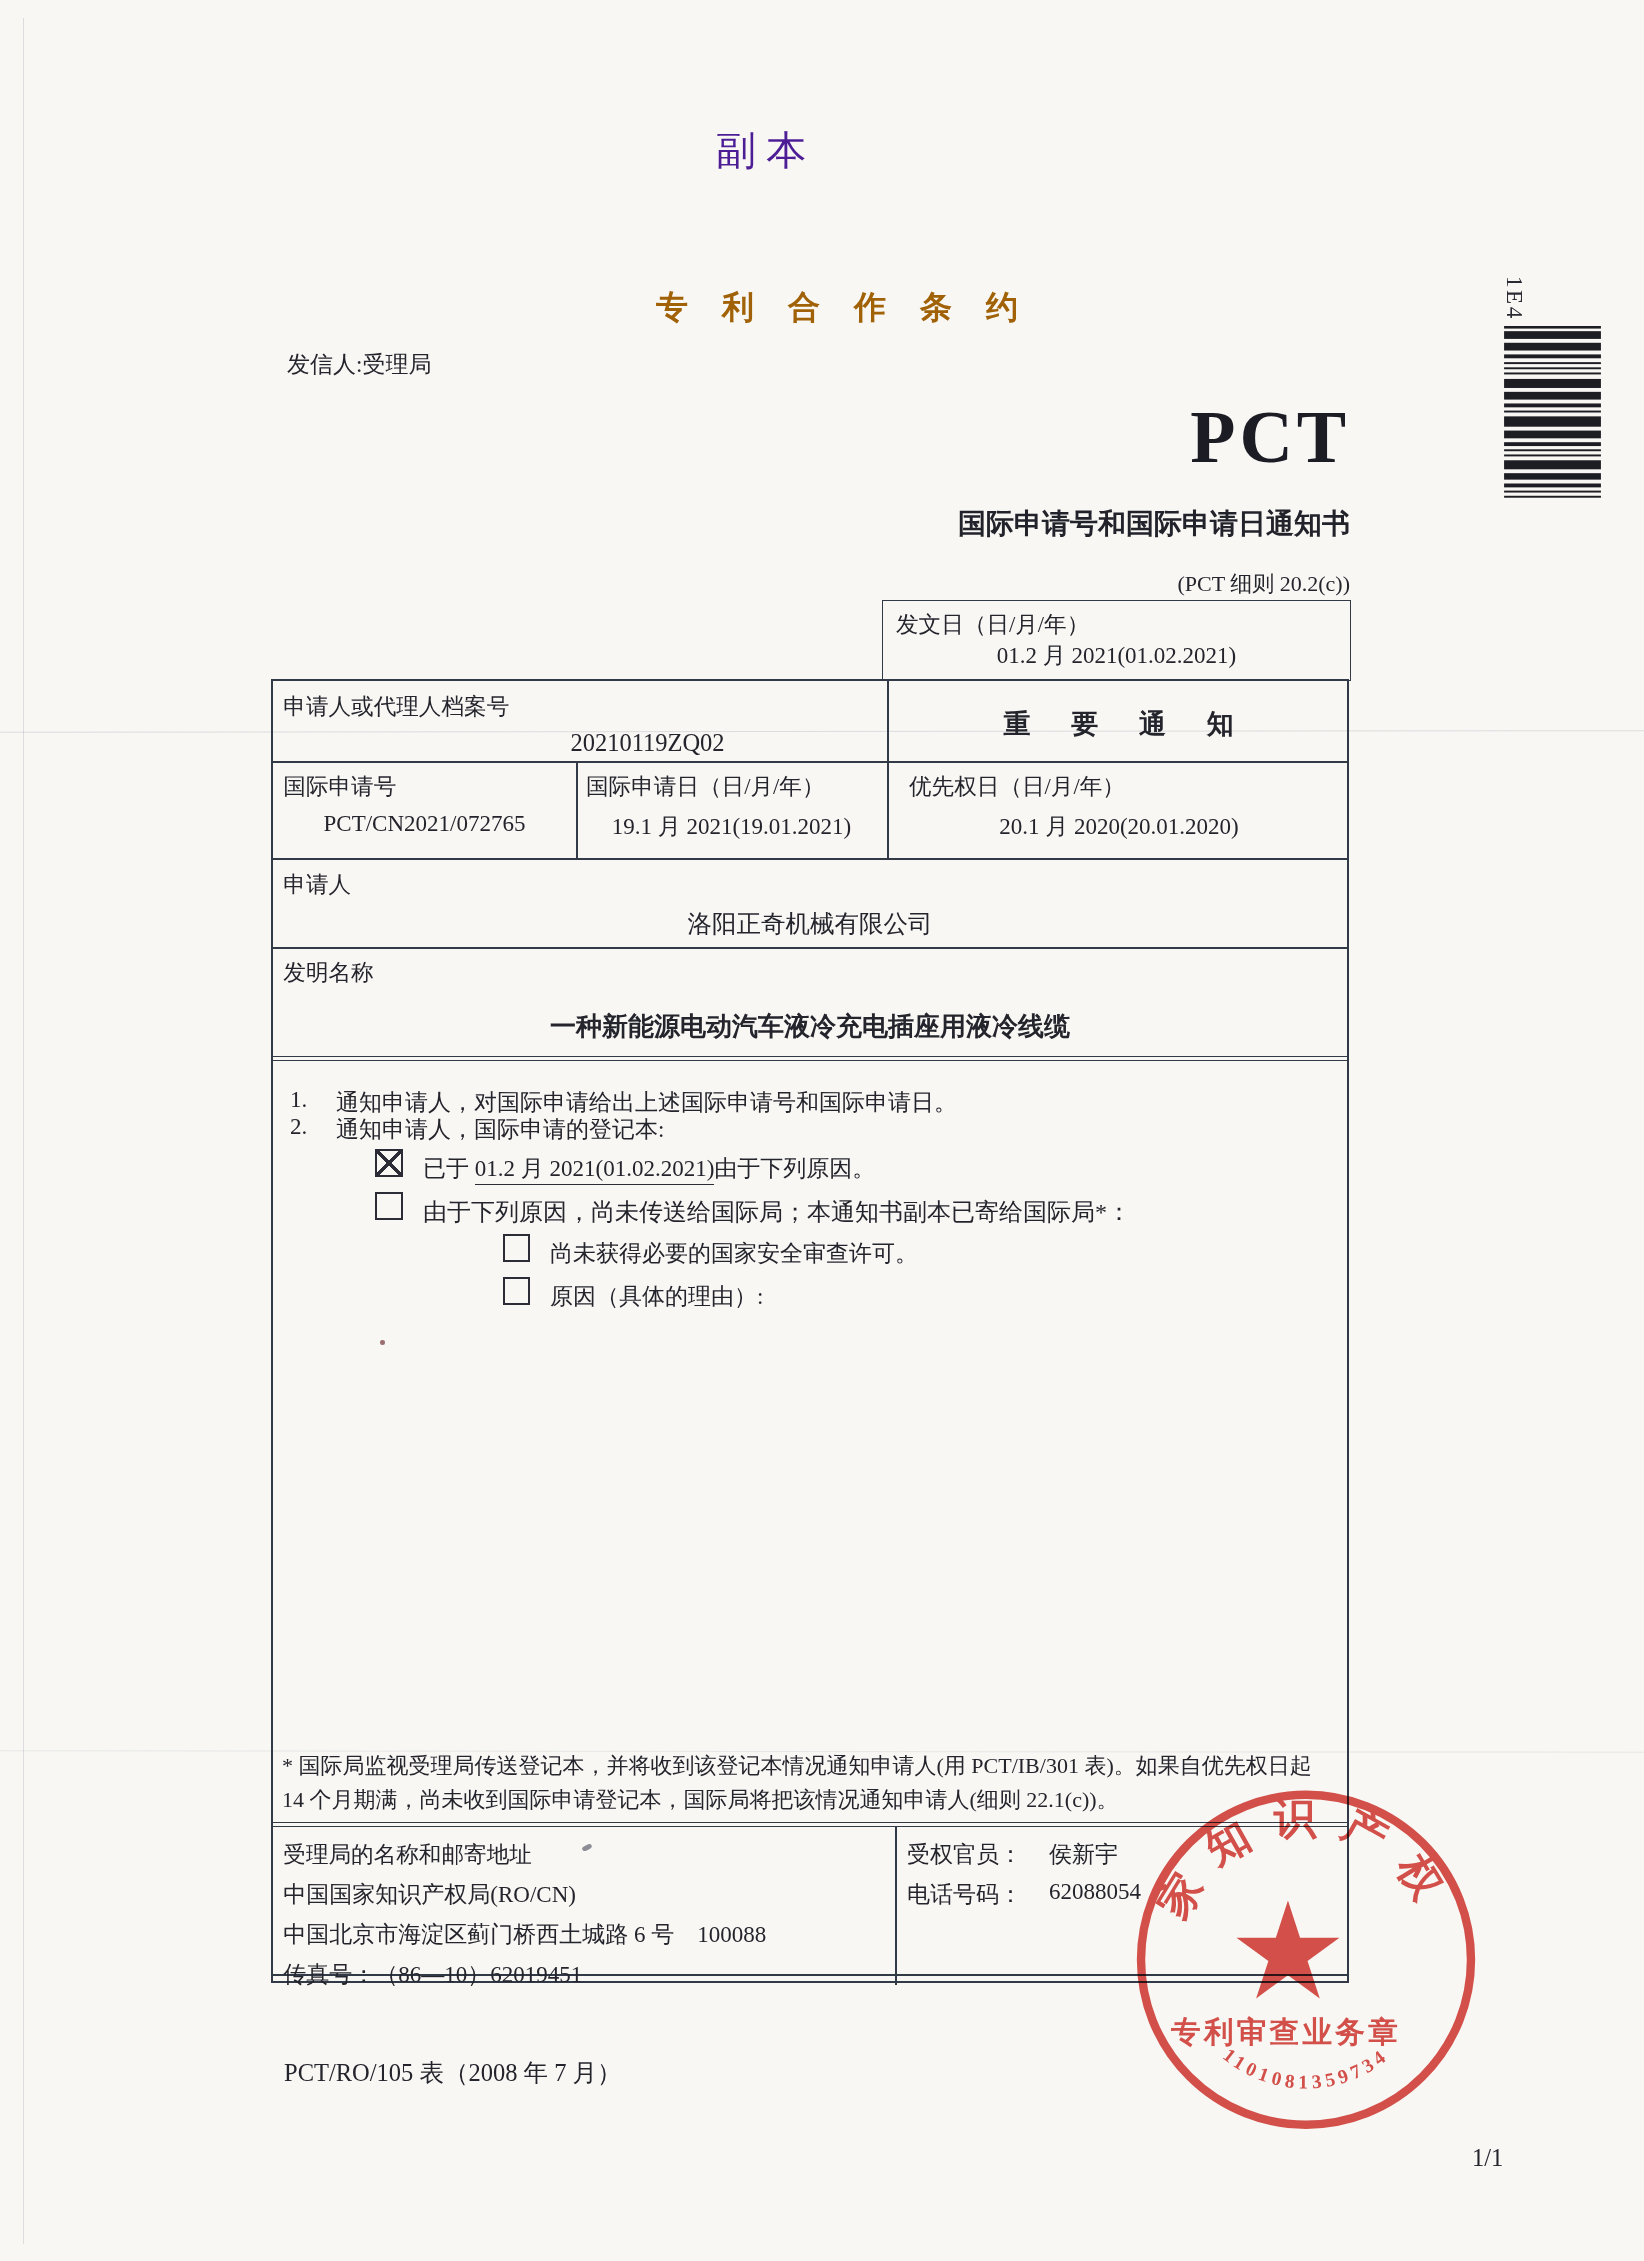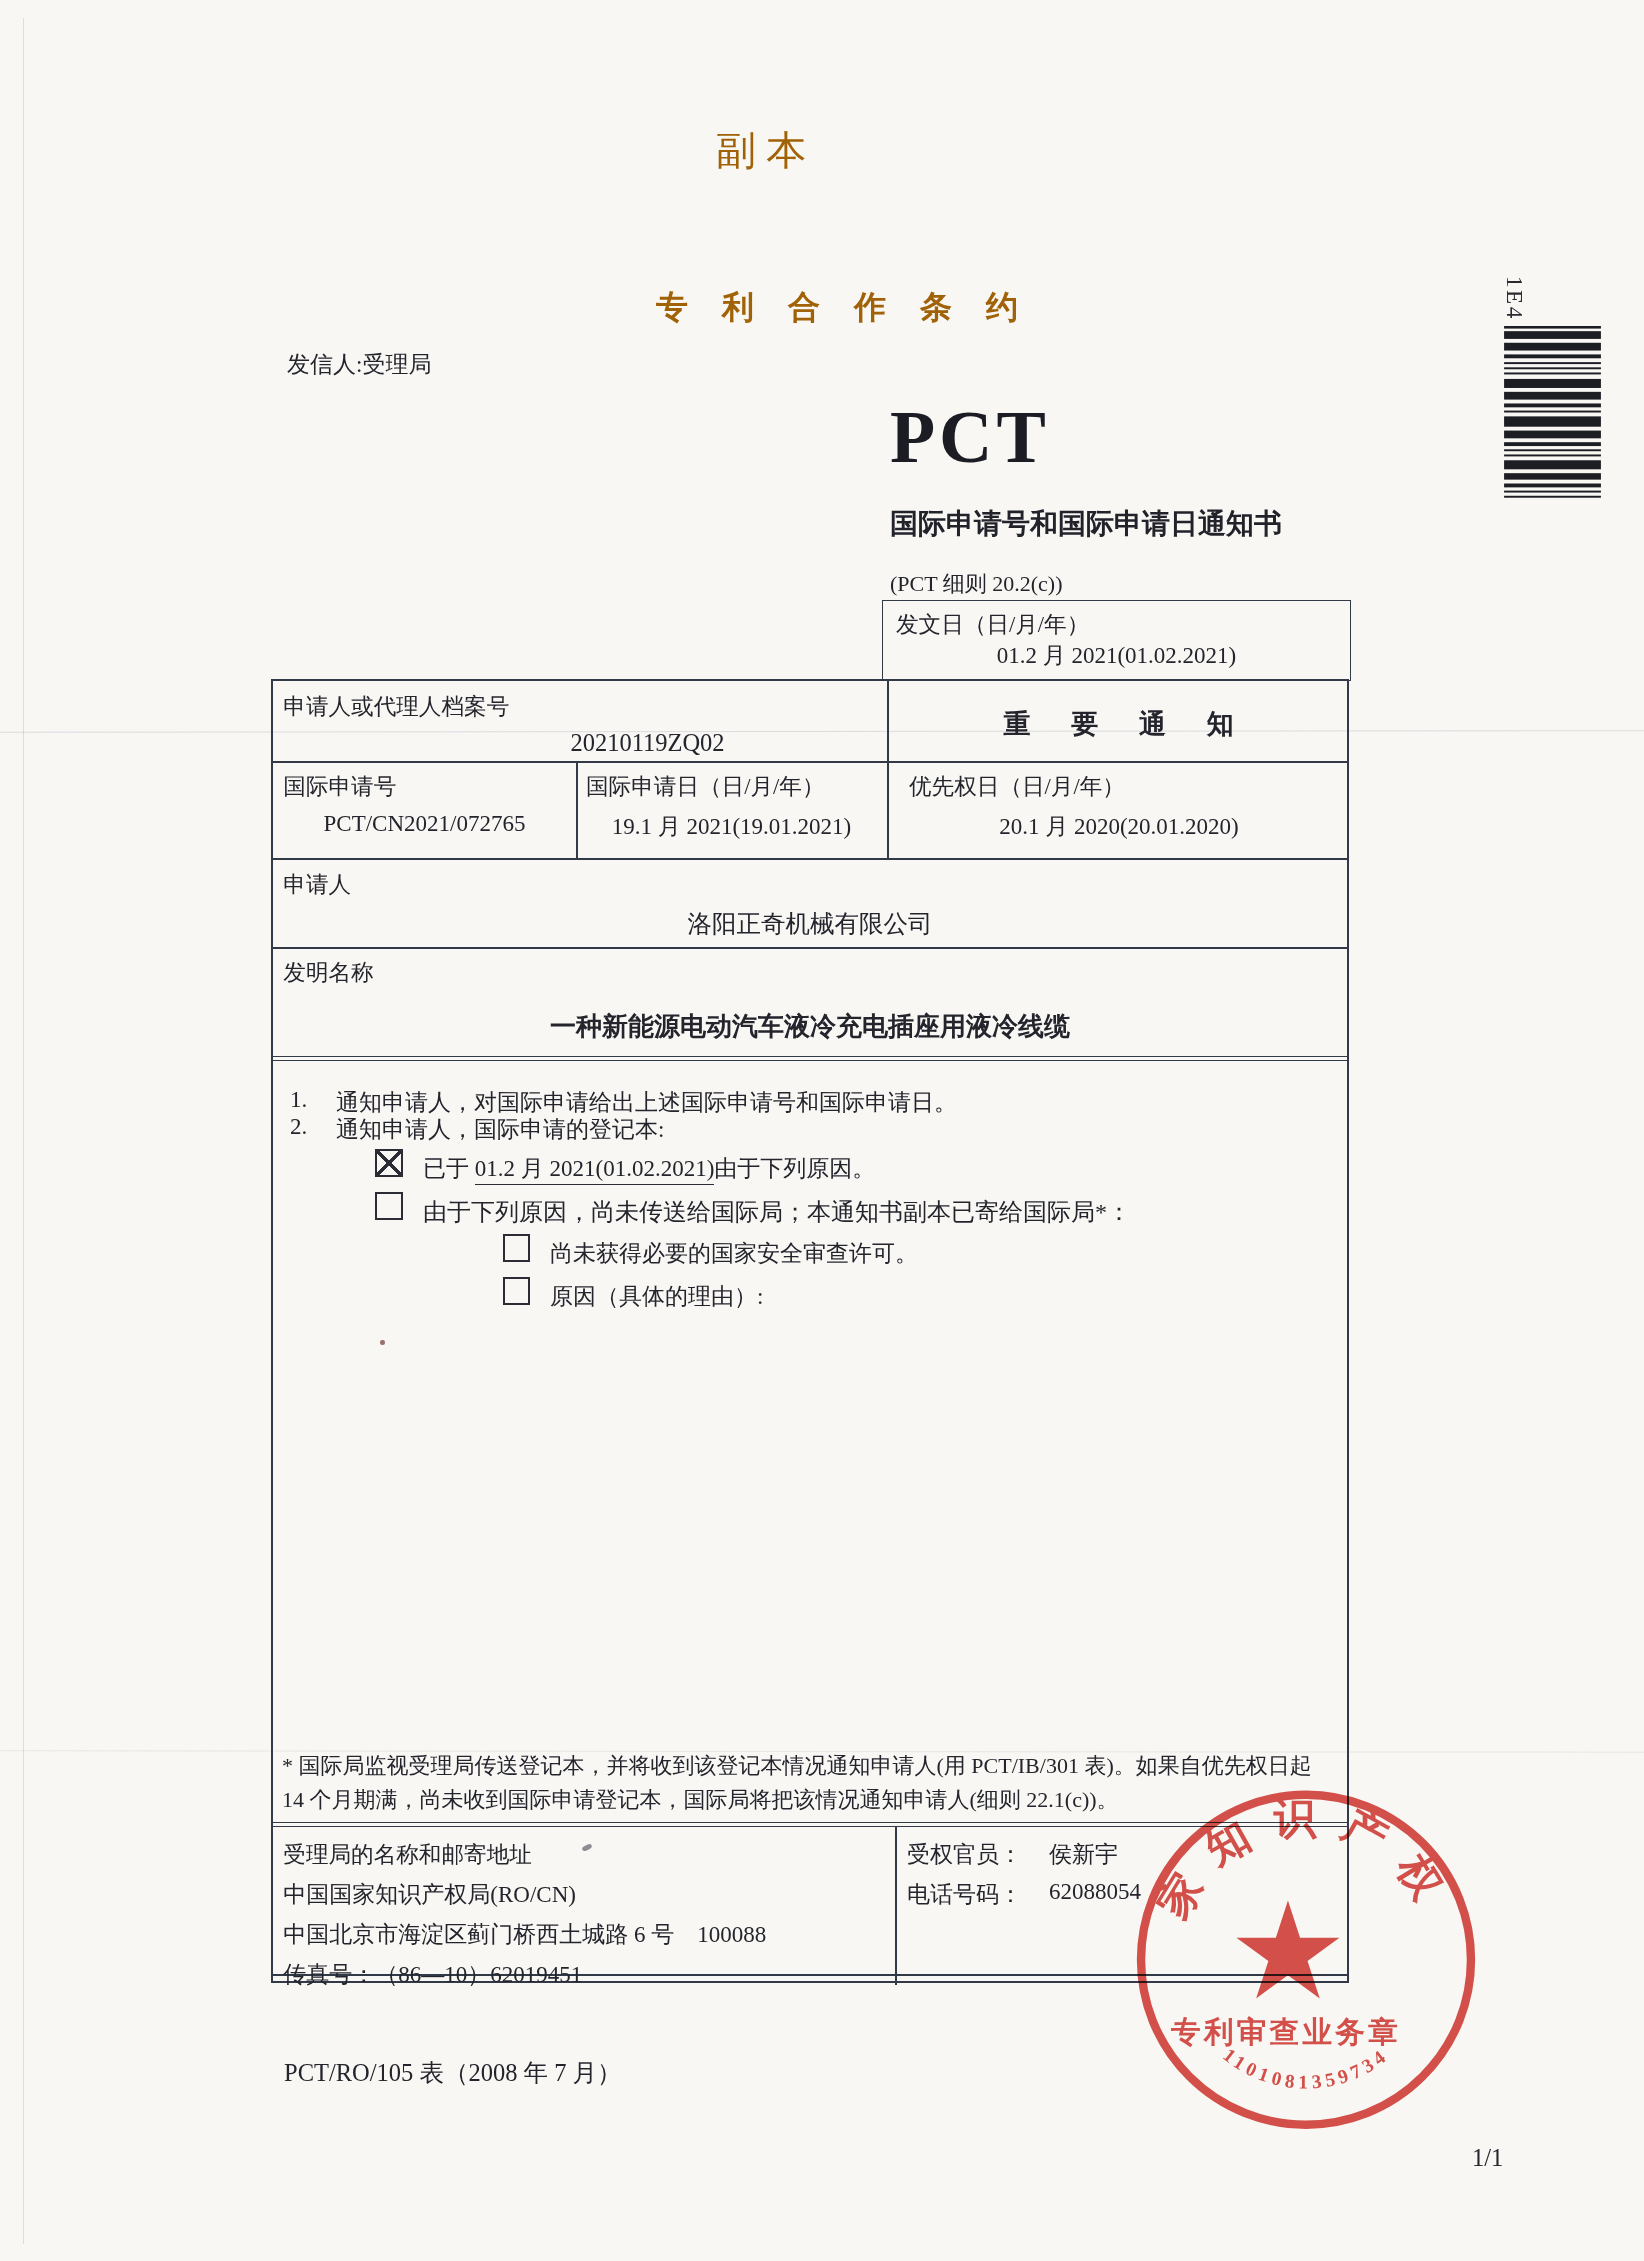--- a/index.html
+++ b/index.html
@@ -9,28 +9,28 @@
     font-family:"Liberation Serif","DejaVu Serif",serif;
     color:#24242c;
   }
   .abs { position:absolute; white-space:nowrap; }
   
   .edge-left { position:absolute; left:23px; top:18px; width:1.3px; height:2226px; background:#c7c7cc; opacity:.55; }
   .crease { position:absolute; left:0; width:1644px; height:1.3px; background:#9aa0ae; }
   .crease.c1 { top:731px; opacity:.30; transform:rotate(-0.06deg); }
   .crease.c2 { top:1751px; opacity:.18; transform:rotate(0.05deg); }
   
-  .copy-label { left:716px; top:123px; font-size:40px; letter-spacing:10.3px; color:#a16207; }
+  .copy-label { left:716px; top:123px; font-size:40px; letter-spacing:10.3px; color:#4c1d95; }
   .treaty-title { left:656px; top:286px; font-size:32px; letter-spacing:34px; font-weight:600; color:#a16207; }
   .sender-line { left:287px; top:349px; font-size:23px; }
   
   .recipient-box { left:277px; top:415px; width:582px; height:247px; border:2.6px solid #2c2e38; }
   .recipient-box .t { position:absolute; white-space:nowrap; font-size:24.5px; }
   
-  .rightcol { left:890px; width:460px; text-align:left; }
+  .rightcol { left:890px; width:460px; text-align:right; }
   .pct-logo { top:395px; font-size:74px; font-weight:bold; letter-spacing:3.9px; color:#1c1c24; }
   .notice-title { top:505px; font-size:28px; font-weight:bold; color:#22222b; }
   .rule-ref { top:569px; font-size:22px; }
   
   .mailing-box { left:882px; top:600px; width:467px; height:79px; border:1.9px solid #333a47; }
   .mailing-box .lbl { position:absolute; left:13px; top:7.7px; font-size:22.6px; white-space:nowrap; }
   .mailing-box .val { position:absolute; left:0; top:39px; width:100%; text-align:center; font-size:23px; white-space:nowrap; }
   
   .maintable { left:271px; top:679px; width:1078px; height:1304px; border:2.6px solid #333a47; box-sizing:border-box; }
   .maintable .cline { position:absolute; background:#333a47; }

